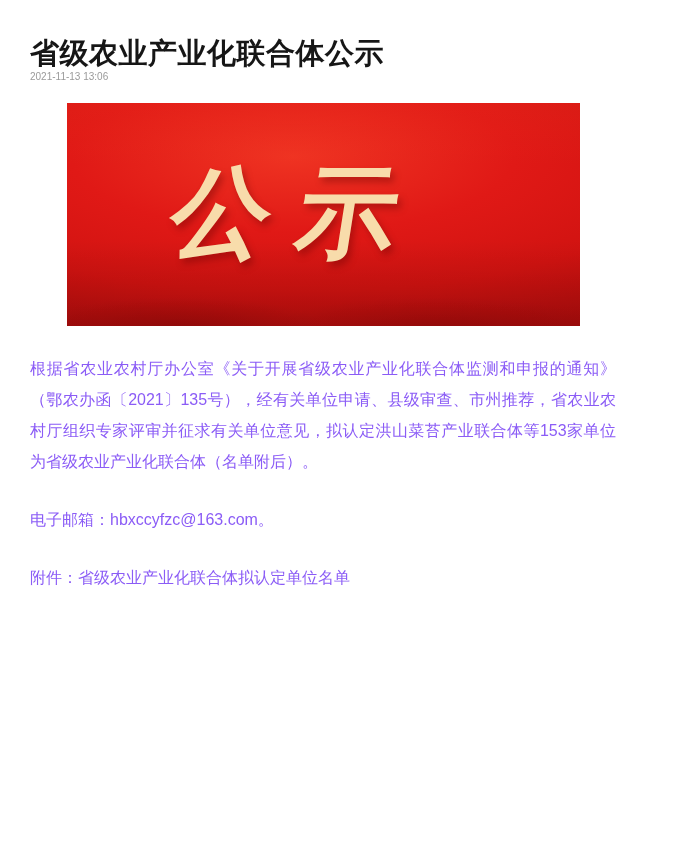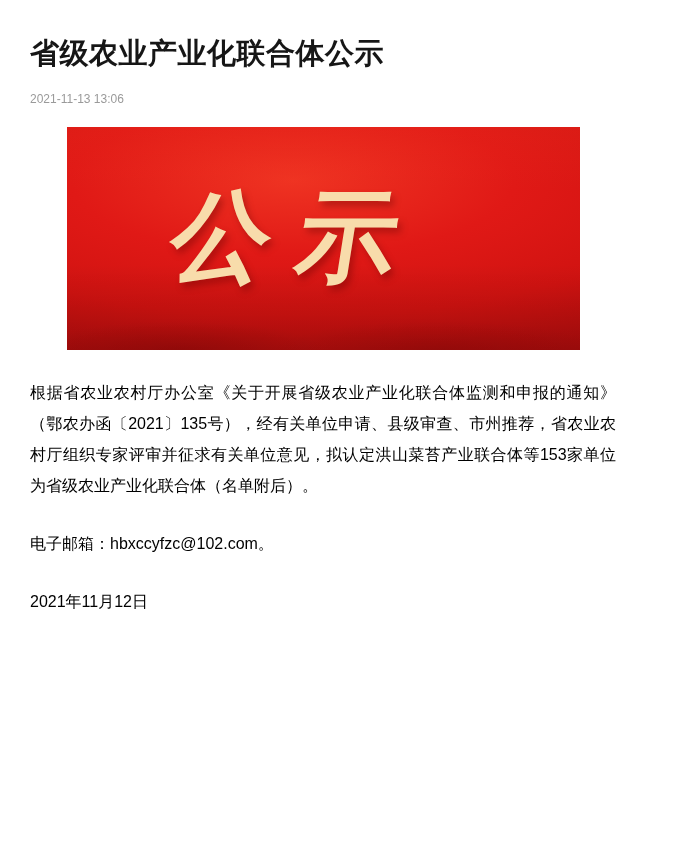--- a/index.html
+++ b/index.html
@@ -22,22 +22,21 @@
   }
   .article-title {
     margin: 0;
     font-size: 29px;
     line-height: 1.2;
     font-weight: bold;
     color: #161616;
     letter-spacing: 0.5px;
   }
   .publish-date {
-    margin-top: 21px;
-    font-size: 12px;
+    font-size: 10px;
     color: #9a9a9a;
   }
   .banner {
     position: relative;
     width: 513px;
     height: 223px;
     margin: 21px auto 0 auto;
     overflow: hidden;
     background:
       linear-gradient(to bottom, rgba(255,80,40,0.10) 0%, rgba(0,0,0,0) 28%, rgba(0,0,0,0) 62%, rgba(70,0,0,0.22) 100%),
@@ -66,21 +65,21 @@
     letter-spacing: 26px;
     color: #f8dcab;
     text-shadow: 4px 5px 7px rgba(90, 0, 0, 0.35);
     white-space: nowrap;
     z-index: 2;
   }
   .article-body p {
     margin: 16px 0 27px 0;
     font-size: 16px;
     line-height: 31px;
-    color: #000000;
+    color: #8b5cf6;
     text-align: justify;
   }
   .article-body p.first {
     margin-top: 27px;
   }
 </style>
 </head>
 <body>
 
 <div class="page">
@@ -90,20 +89,20 @@
   <div class="publish-date">2021-11-13 13:06</div>
 
   <div class="banner">
     <span class="banner-text">公示</span>
   </div>
 
   <div class="article-body">
     <p class="first">根据省农业农村厅办公室《关于开展省级农业产业化联合体监测和申报的通知》（鄂农办函〔2021〕135号），经有关单位申请、县级审查、市州推荐，省农业农村厅组织专家评审并征求有关单位意见，拟认定洪山菜苔产业联合体等153家单位为省级农业产业化联合体（名单附后）。</p>
 
 
-    <p>电子邮箱：hbxccyfzc@102.com。</p>
+    <p>电子邮箱：hbxccyfzc@163.com。</p>
+
+    <p>附件：省级农业产业化联合体拟认定单位名单</p>
 
 
-
-    <p>2021年11月12日</p>
   </div>
 
 </div>
 
 </body></html>

